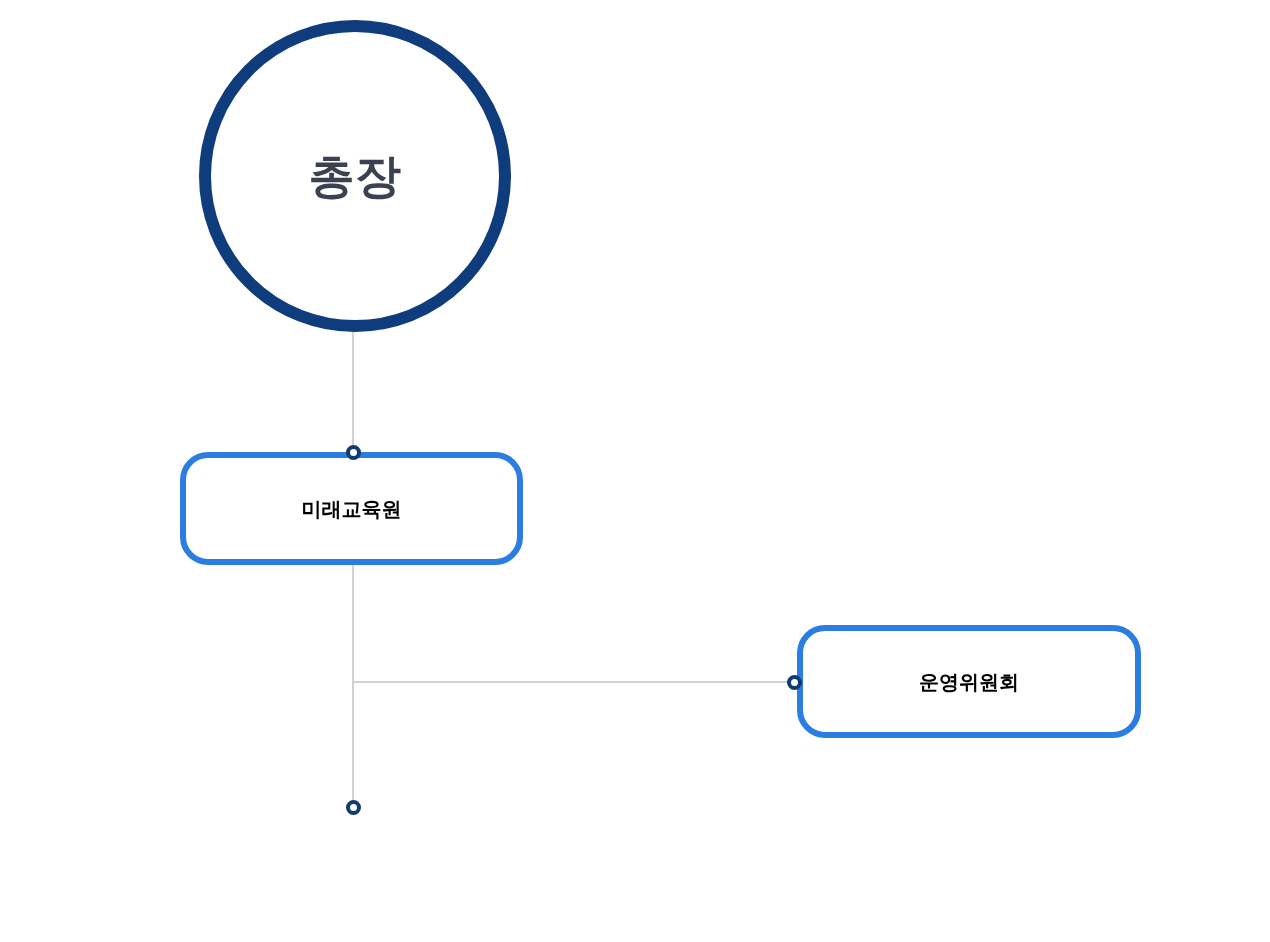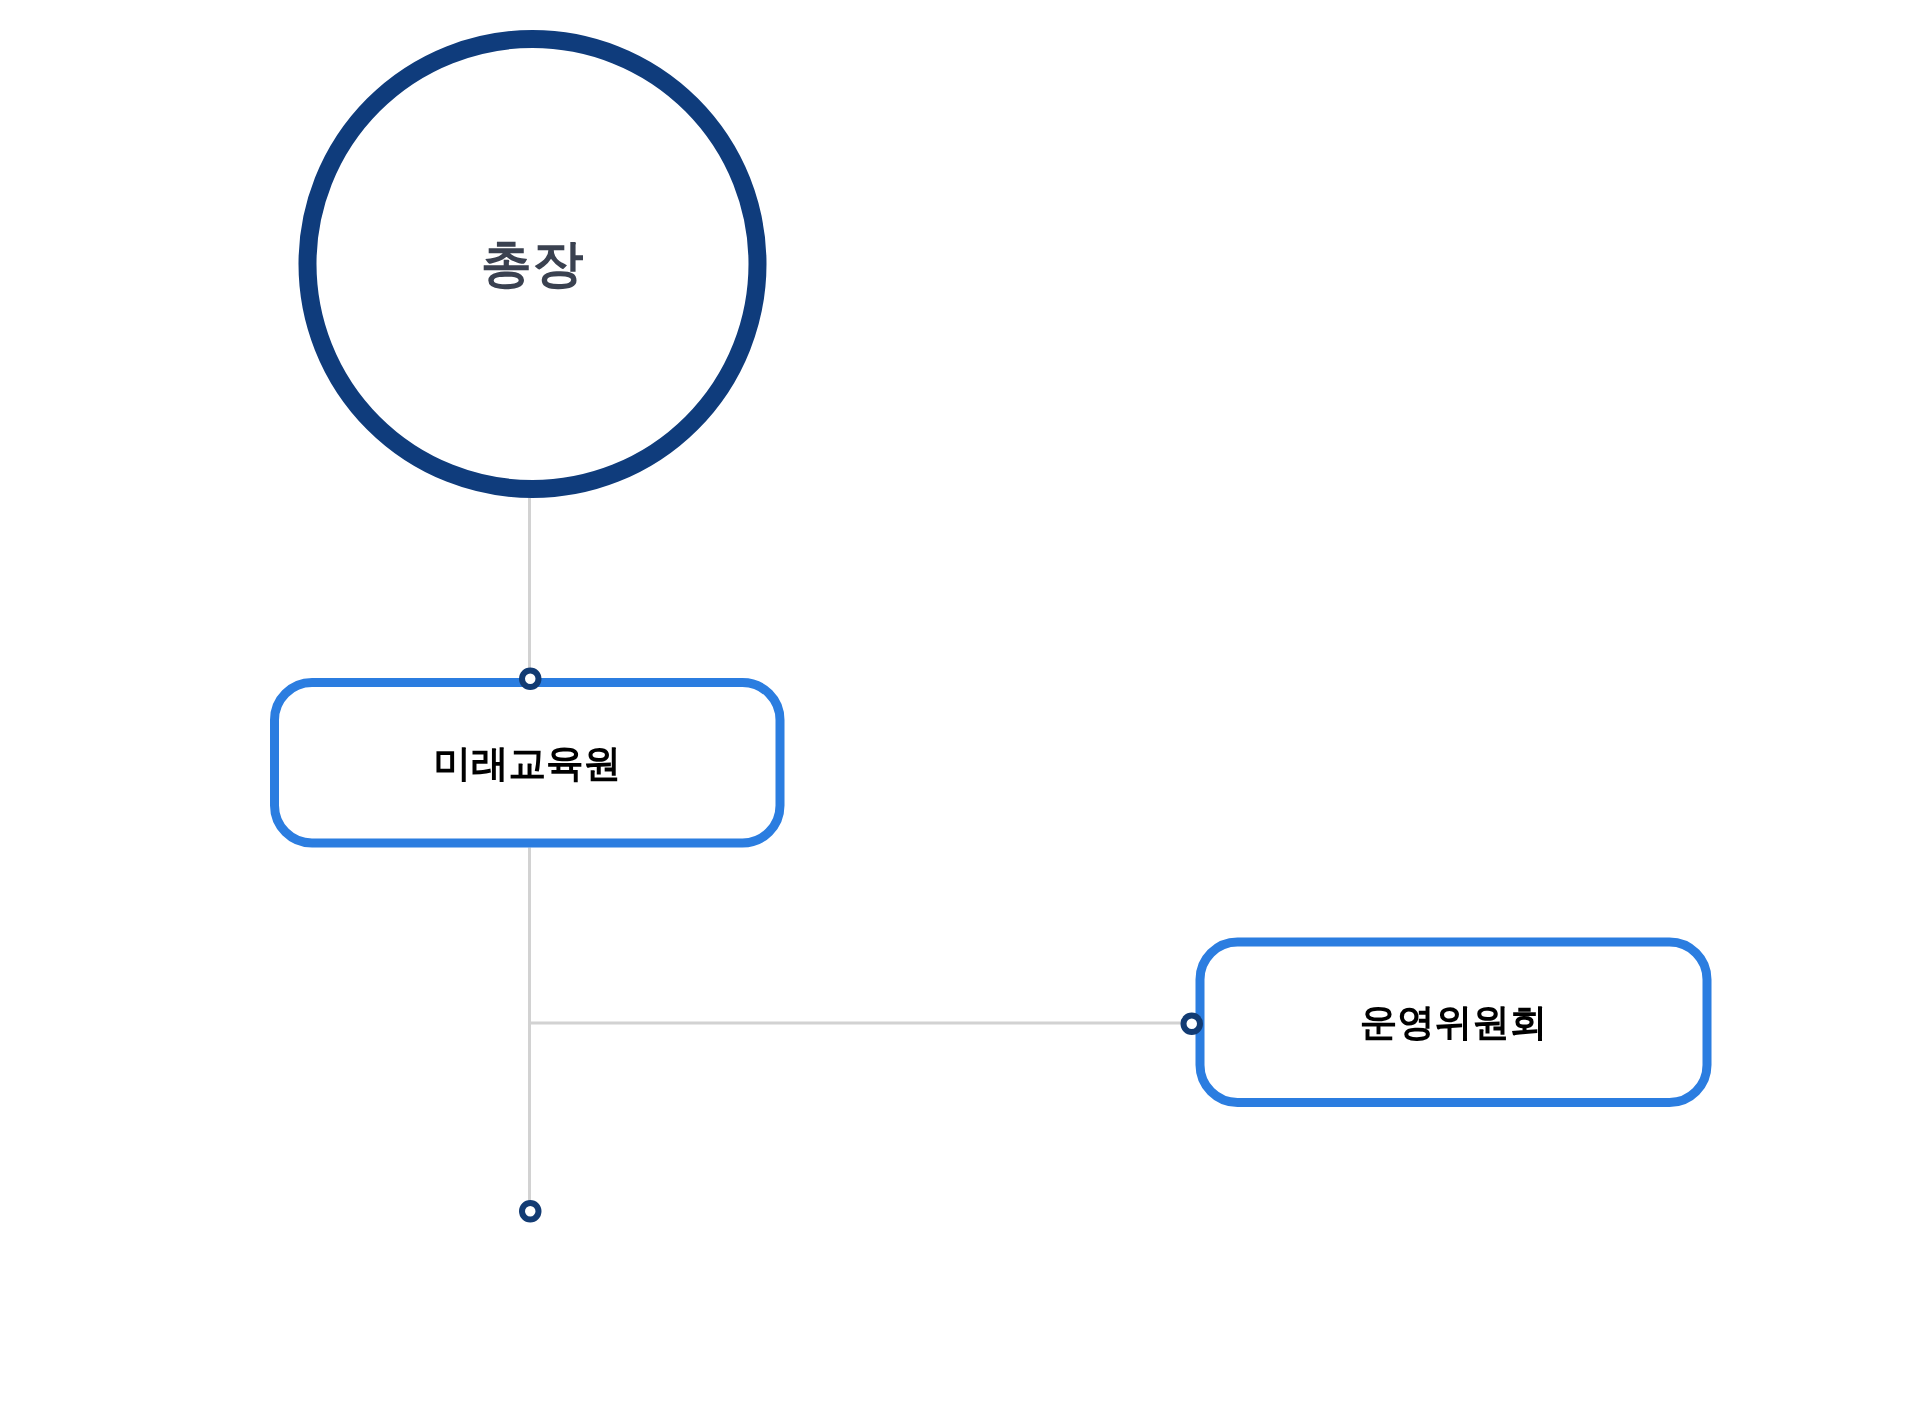--- a/index.html
+++ b/index.html
@@ -32,39 +32,39 @@
   .node-circle {
     position: absolute;
     box-sizing: border-box;
     border-radius: 50%;
     background: #ffffff;
     display: flex;
     align-items: center;
     justify-content: center;
   }
   .node-circle .node-label {
-    font-size: 34px;
+    font-size: 46px;
     font-weight: 700;
     letter-spacing: 0.5px;
     line-height: 1;
     white-space: nowrap;
   }
 
   
   .node-box {
     position: absolute;
     box-sizing: border-box;
     background: #ffffff;
     border-radius: 28px;
     display: flex;
     align-items: center;
     justify-content: center;
   }
   .node-box .node-label {
-    font-size: 25px;
+    font-size: 20px;
     font-weight: 700;
     color: #000000;
     line-height: 1;
     white-space: nowrap;
   }
 
   
   .anchor-dot {
     position: absolute;
     width: 15px;

